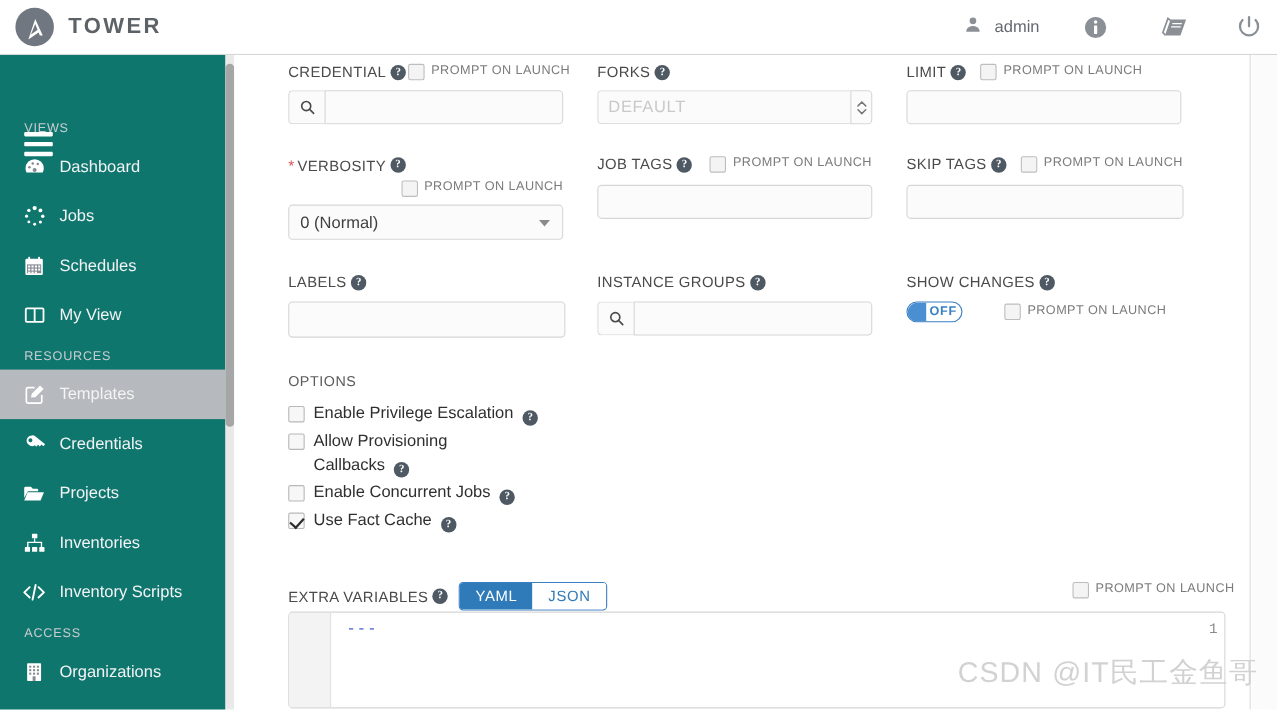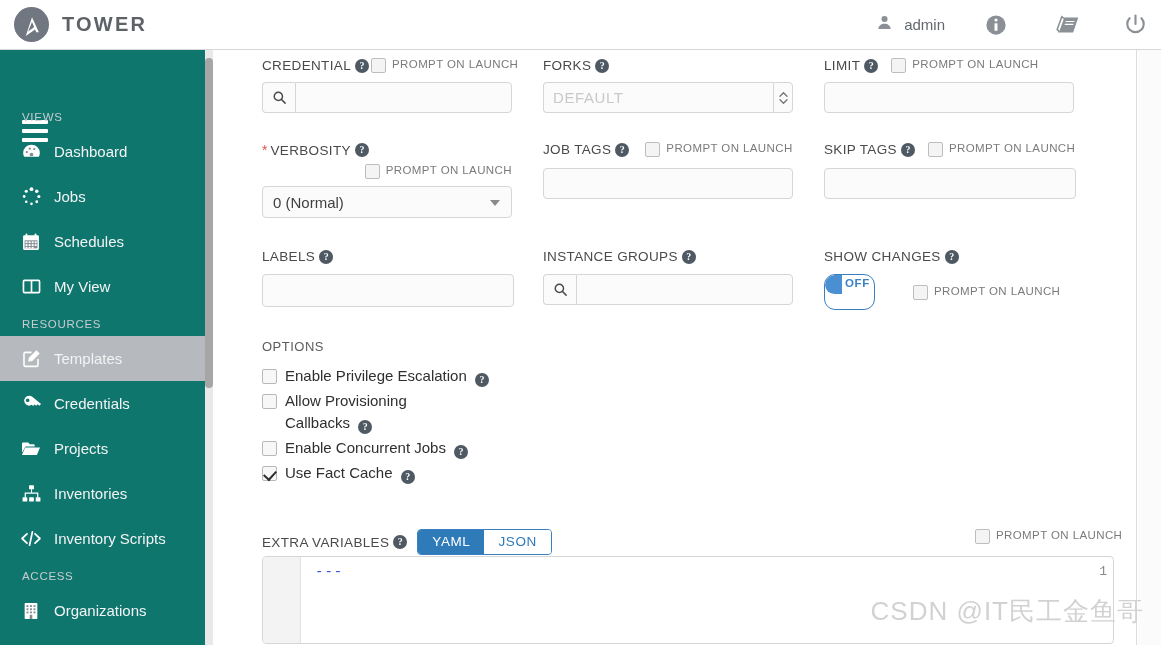--- a/index.html
+++ b/index.html
@@ -152,21 +152,21 @@
     background: #fbfbfb; display: flex; align-items: center;
     padding: 0 10px; position: relative;
     font-size: 15px; color: #3f3f3f;
   }
   .caret {
     position: absolute; right: 11px; top: 13px;
     width: 0; height: 0; border-left: 5px solid transparent;
     border-right: 5px solid transparent; border-top: 6px solid #8a8a8a;
   }
   .toggle {
-    width: 51px; height: 36px; border: 1px solid #3a7fc1; border-radius: 11px;
+    width: 51px; height: 19px; border: 1px solid #3a7fc1; border-radius: 11px;
     background: #ffffff; position: relative; overflow: hidden;
     display: inline-block; vertical-align: middle;
   }
   .toggle-knob {
     position: absolute; left: 0; top: 0; width: 17px; height: 19px;
     background: #4a8fd2; border-radius: 10px 0 0 10px;
   }
   .toggle-text {
     position: absolute; left: 20px; top: 2px;
     font-size: 11.5px; color: #3b82c4; letter-spacing: 0.6px; font-weight: 600;

